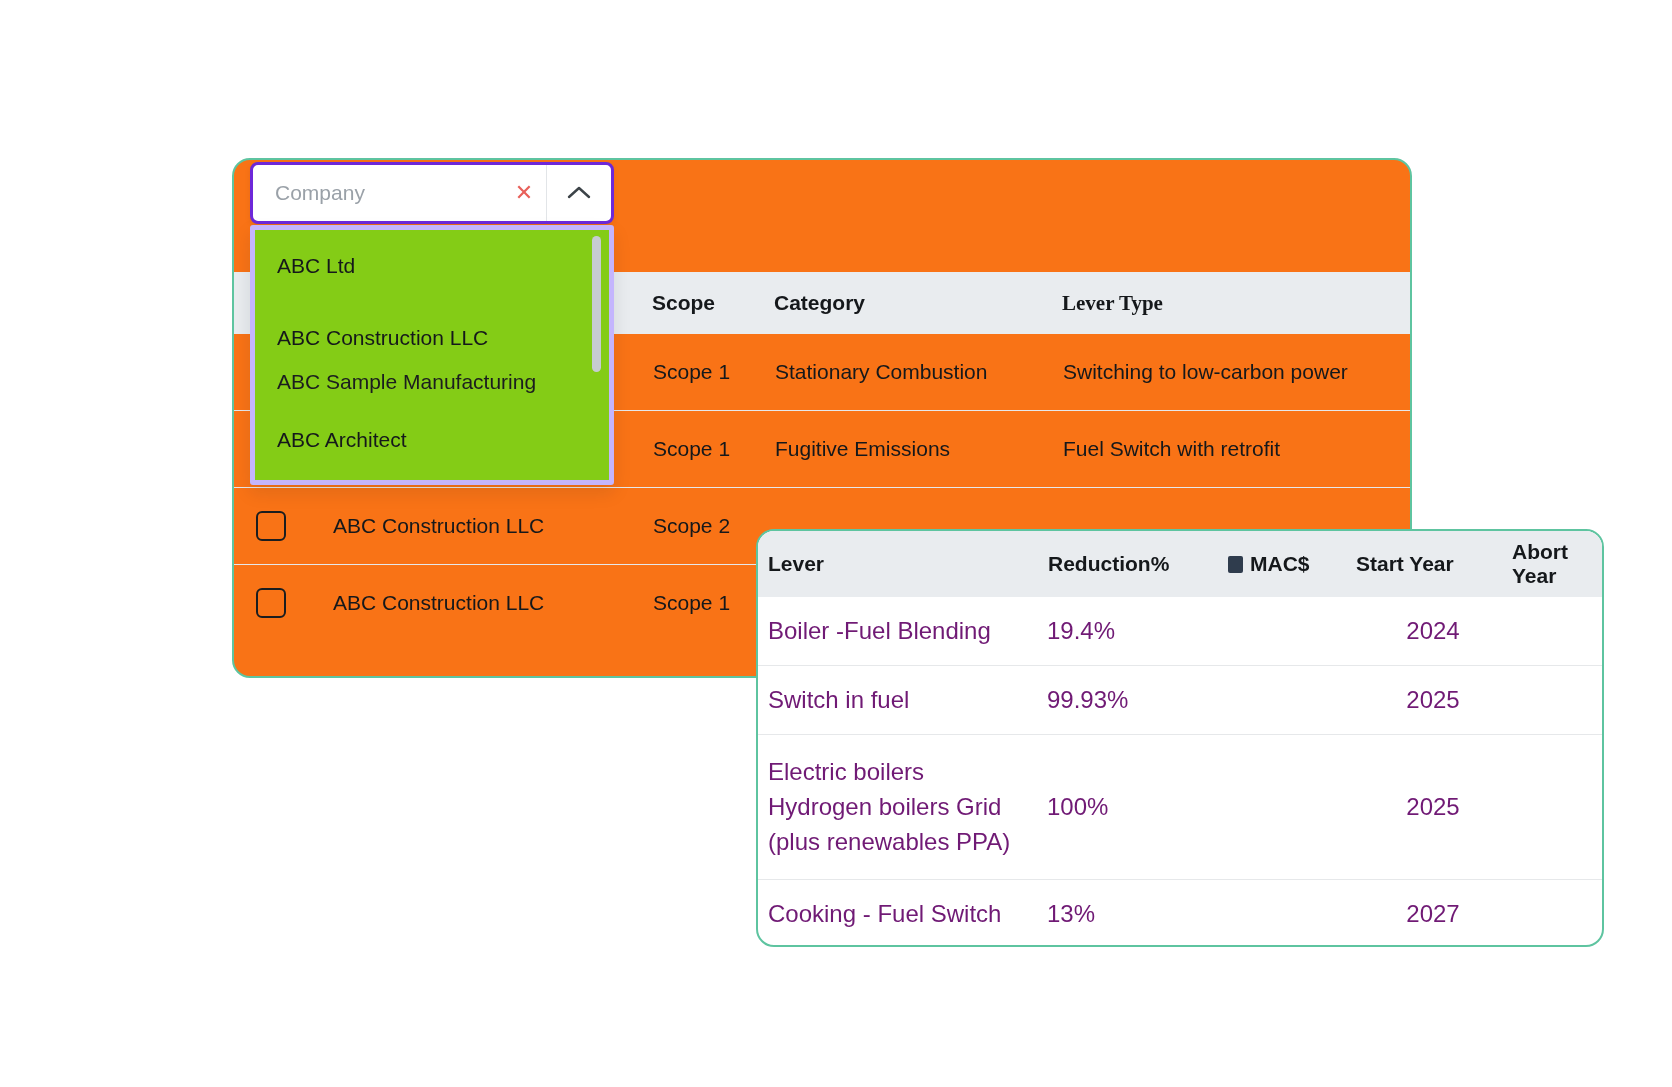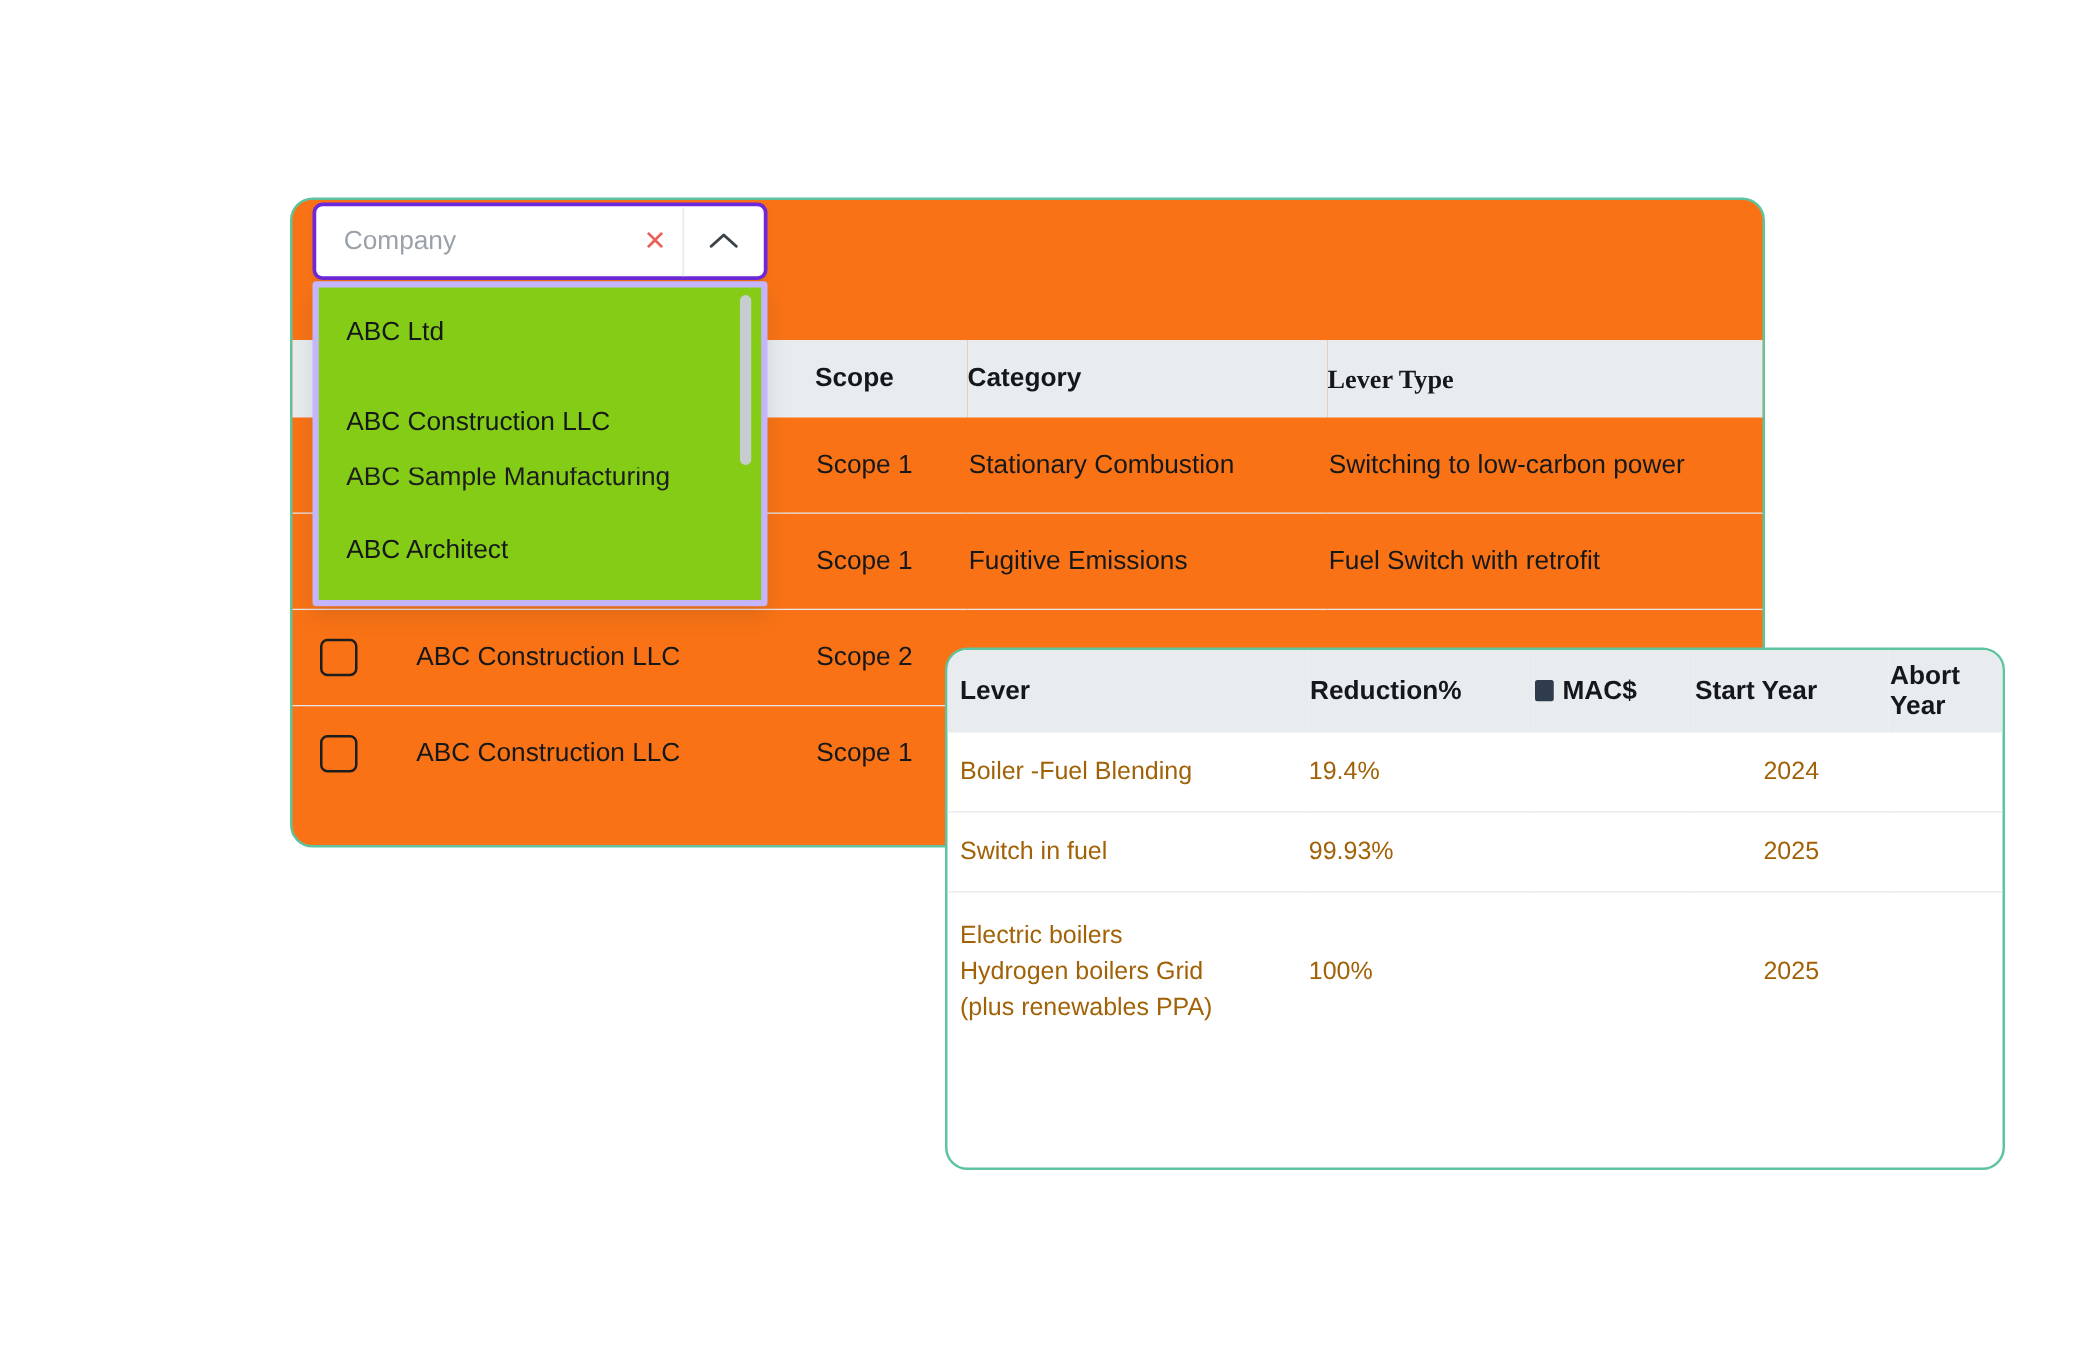--- a/index.html
+++ b/index.html
@@ -152,21 +152,21 @@
     width: 9px;
     height: 136px;
     background: #c7ccd1;
     border-radius: 6px;
   }
 
   
   .lever-card {
     position: absolute;
     left: 756px;
-    top: 518px;
+    top: 529px;
     width: 848px;
     height: 418px;
     background: #ffffff;
     border: 2px solid #5ec4a0;
     border-radius: 18px;
     box-sizing: border-box;
     overflow: hidden;
     z-index: 30;
   }
   .lever-table {
@@ -177,22 +177,22 @@
   .lever-table thead th {
     background: #e9ecef;
     height: 64px;
     font-size: 21px;
     font-weight: bold;
     text-align: left;
     color: #15181b;
     vertical-align: middle;
   }
   .lever-table tbody td {
-    font-size: 20px;
-    color: #a16207;
+    font-size: 24px;
+    color: #701a75;
     border-bottom: 1px solid #e6e8ea;
     vertical-align: middle;
     padding: 20px 0;
   }
   .lever-table tbody tr:last-child td { border-bottom: none; }
   .lv-name { width: 278px; padding-left: 10px !important; }
   .lv-red  { width: 178px; }
   .lv-mac  { width: 126px; }
   .lv-start{ width: 154px; text-align: center; }
   .lv-abort{ width: auto; }
@@ -313,15 +313,22 @@
       </tr>
       <tr>
         <td class="lv-name multi" style="white-space:pre-line;">Electric boilers
 Hydrogen boilers Grid
 (plus renewables PPA)</td>
         <td class="lv-red">100%</td>
         <td class="lv-mac"></td>
         <td class="lv-start">2025</td>
         <td class="lv-abort"></td>
       </tr>
+      <tr>
+        <td class="lv-name">Cooking - Fuel Switch</td>
+        <td class="lv-red">13%</td>
+        <td class="lv-mac"></td>
+        <td class="lv-start">2027</td>
+        <td class="lv-abort"></td>
+      </tr>
     </tbody>
   </table>
 </div>
 
 </body></html>

